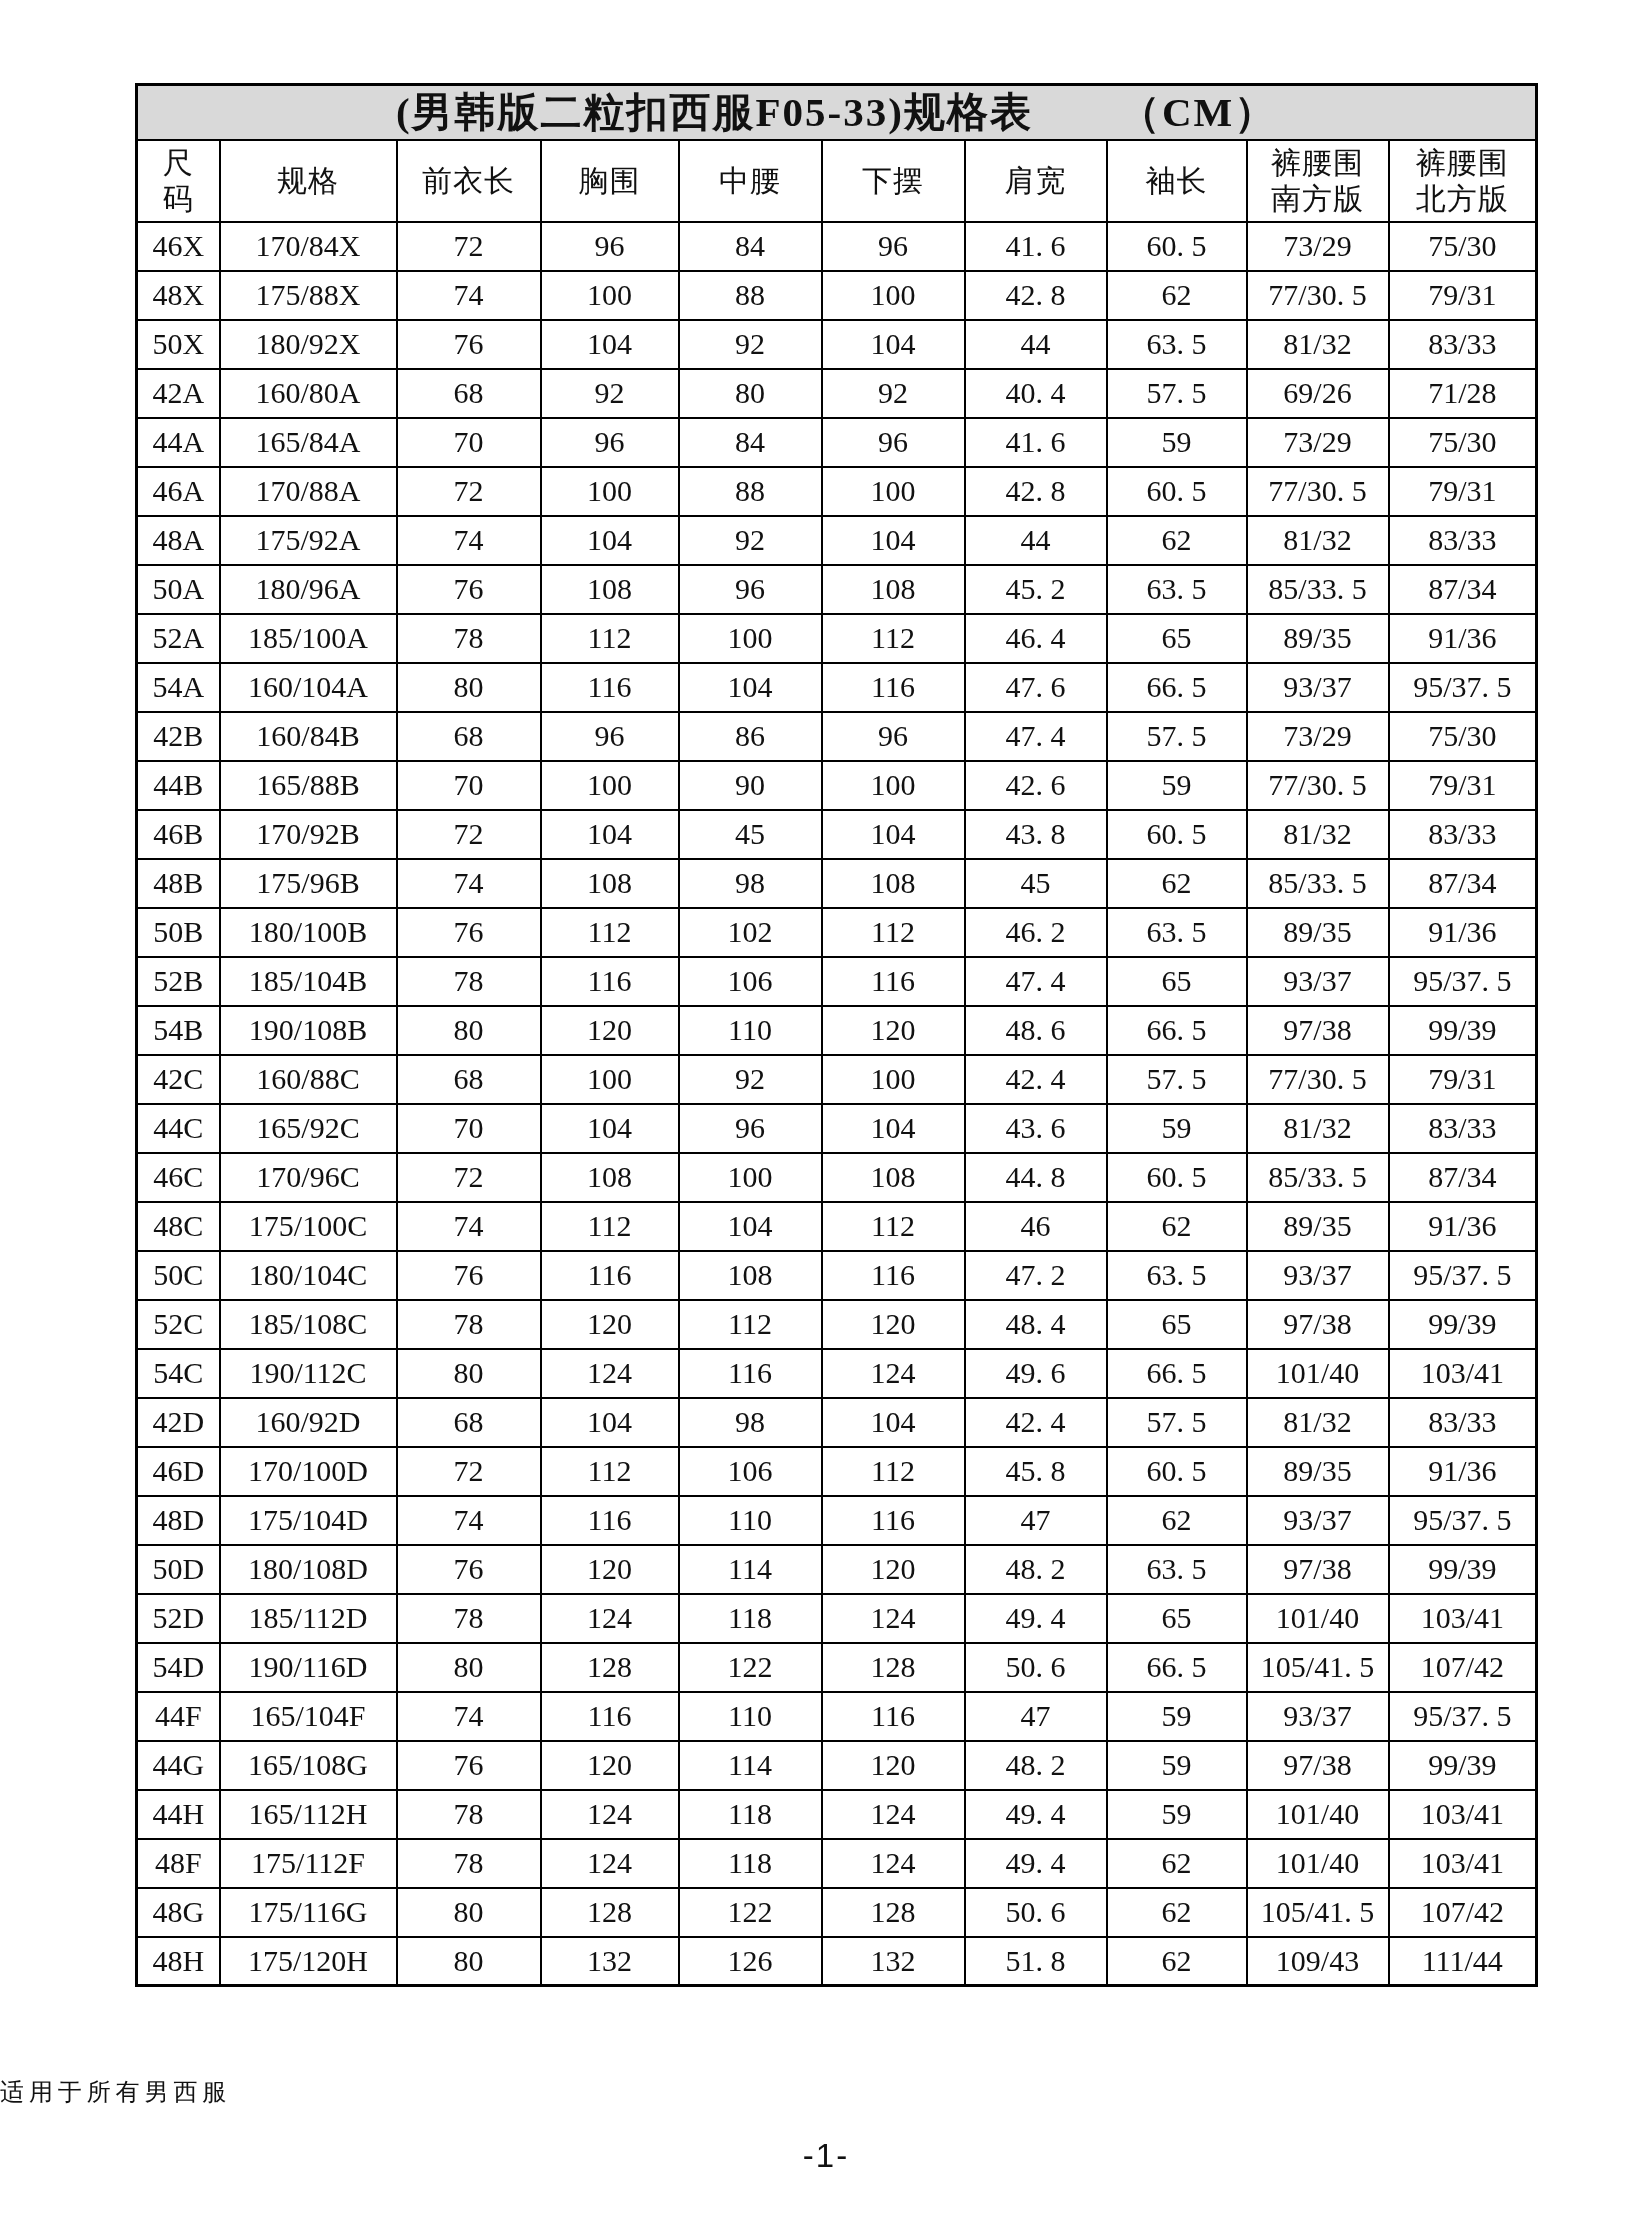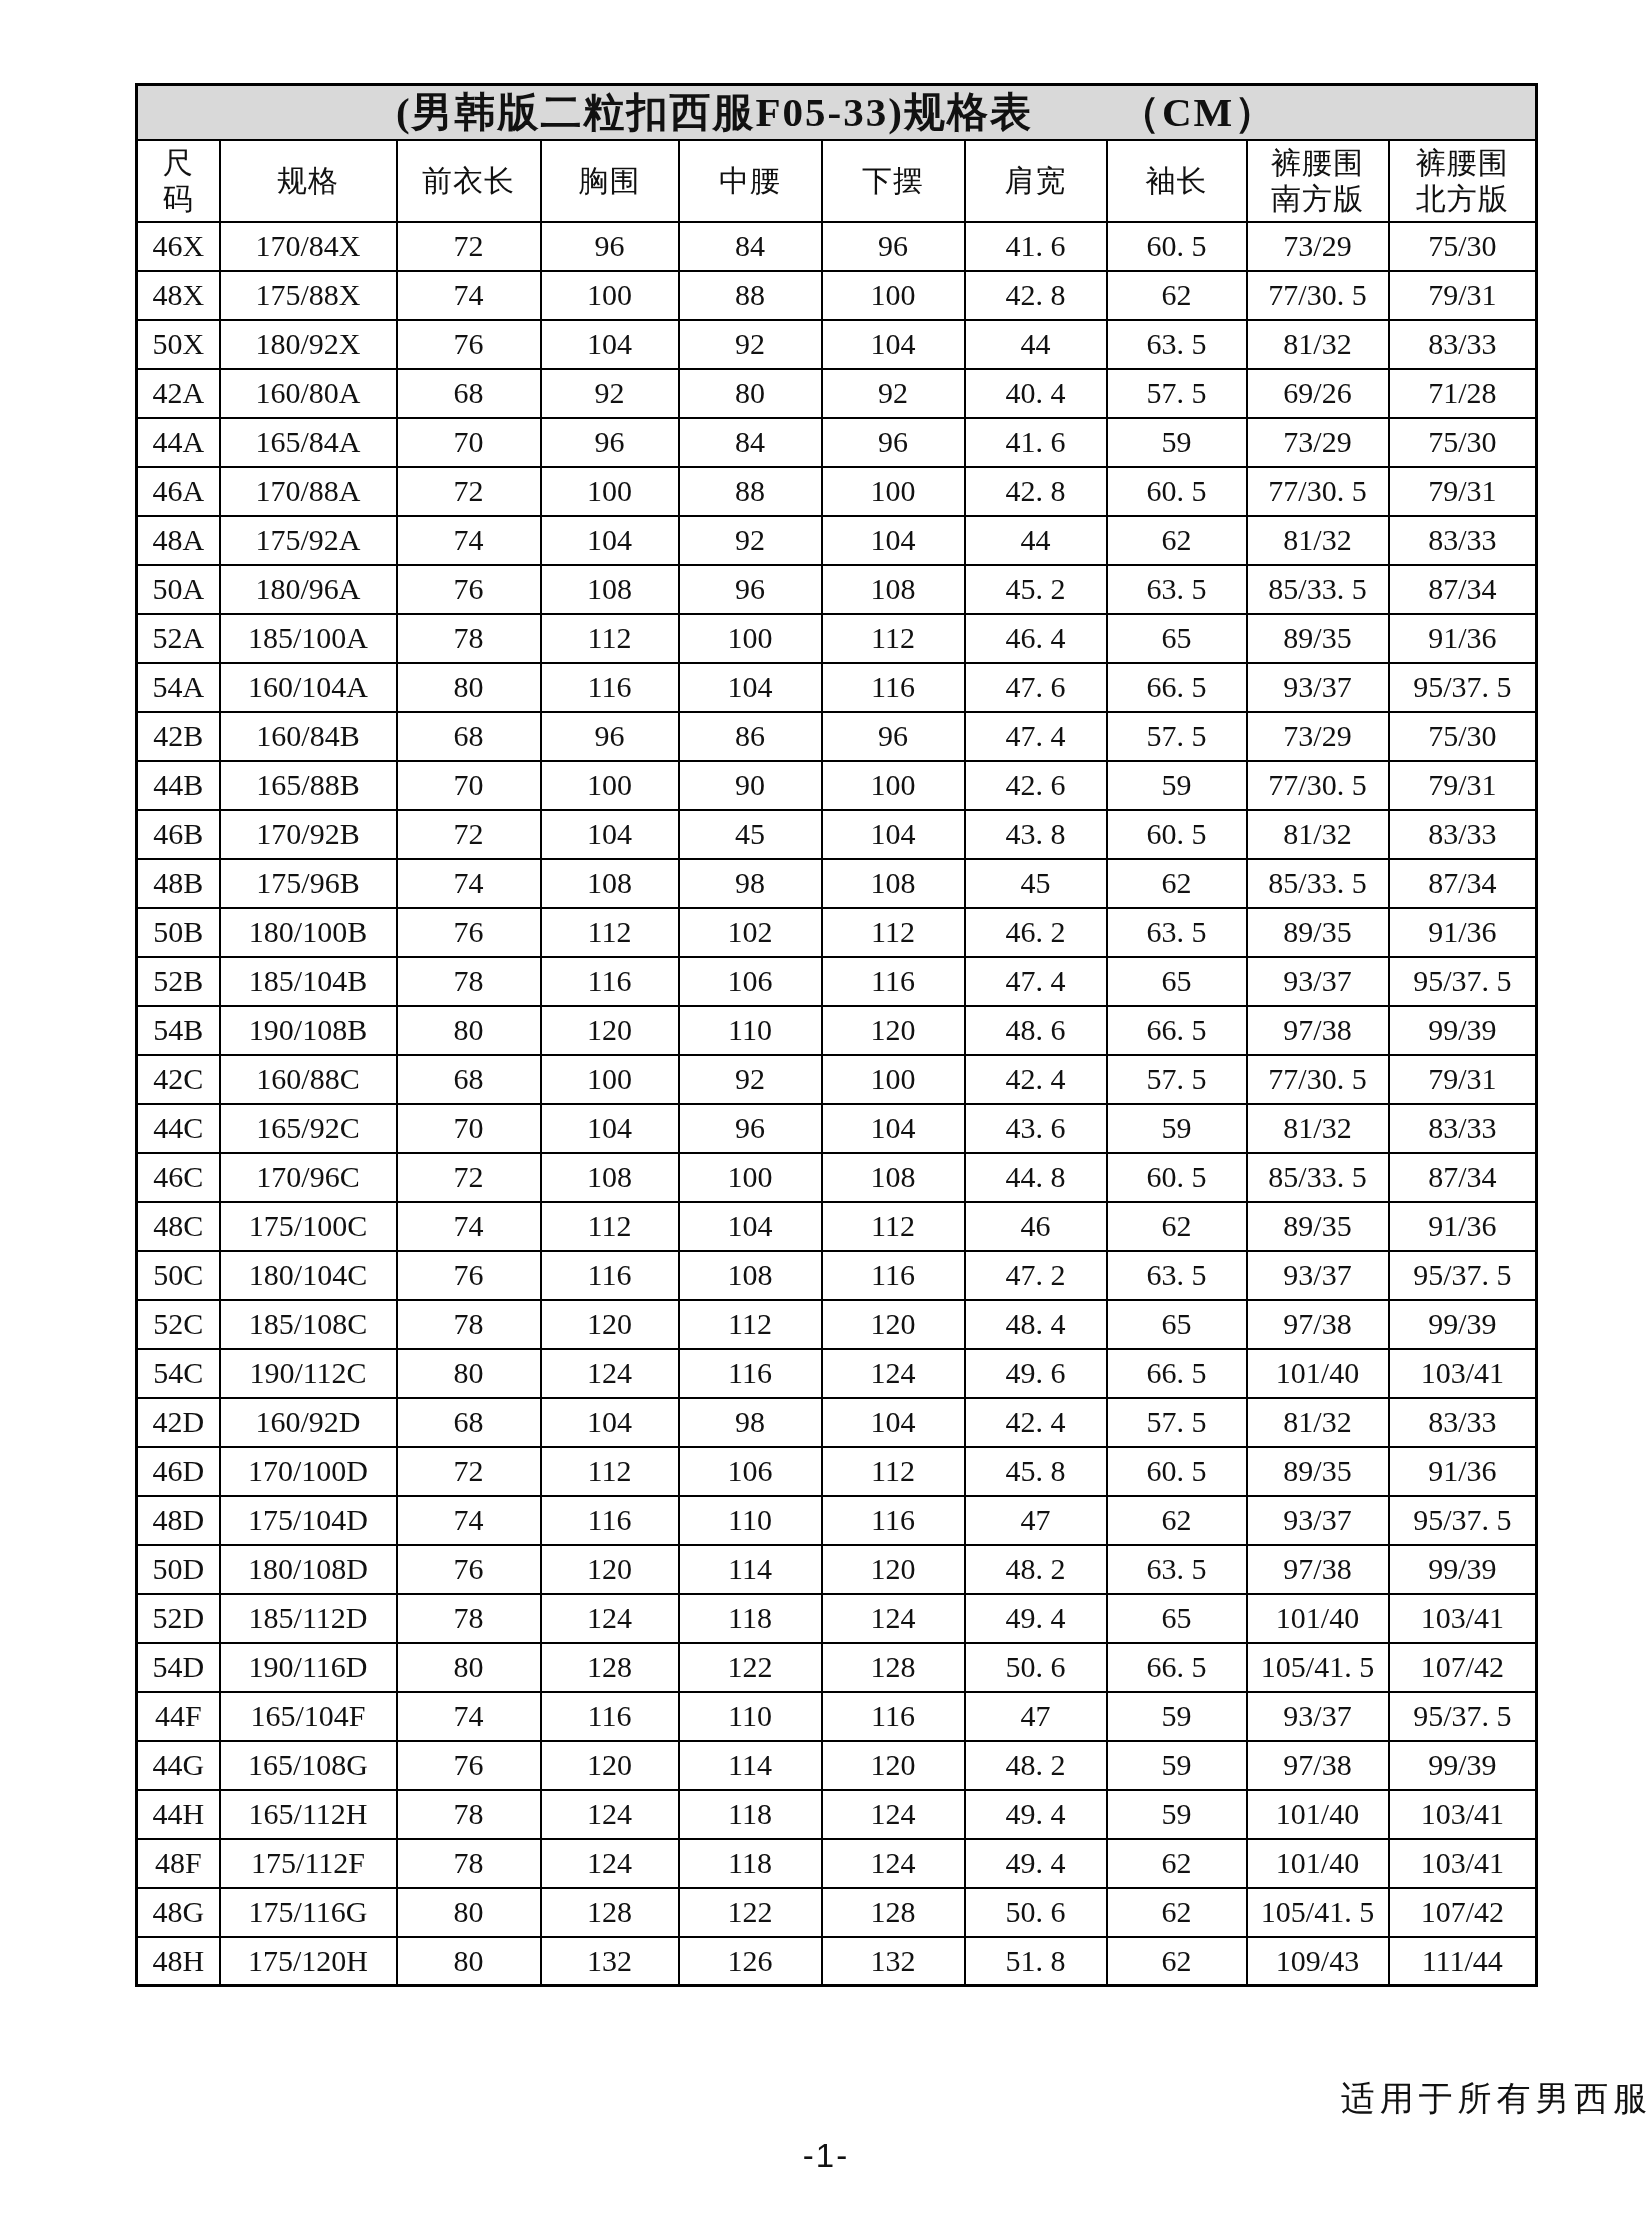--- a/index.html
+++ b/index.html
@@ -51,22 +51,22 @@
     height: 49px;
     font-size: 30px;
     font-weight: normal;
     line-height: 1;
   }
   .footer-note {
     position: absolute;
     top: 2076px;
     left: 0;
     width: 100%;
-    text-align: right;
-    font-size: 34px;
+    text-align: left;
+    font-size: 24px;
     letter-spacing: 4.9px;
   }
   .page-number {
     position: absolute;
     top: 2137px;
     left: 0;
     width: 100%;
     text-align: center;
     font-size: 33px;
     letter-spacing: 2px;

